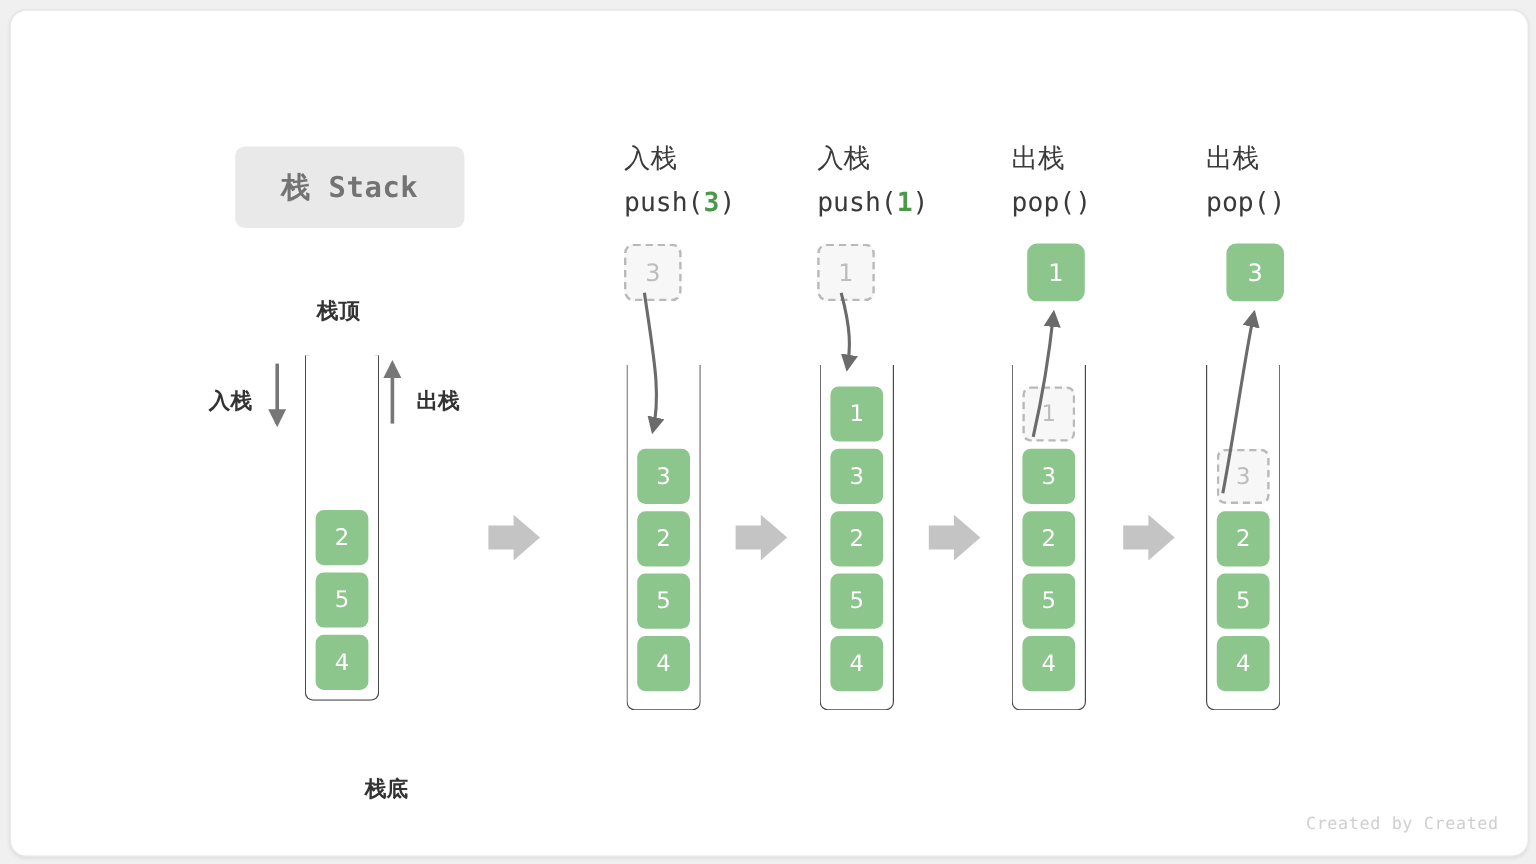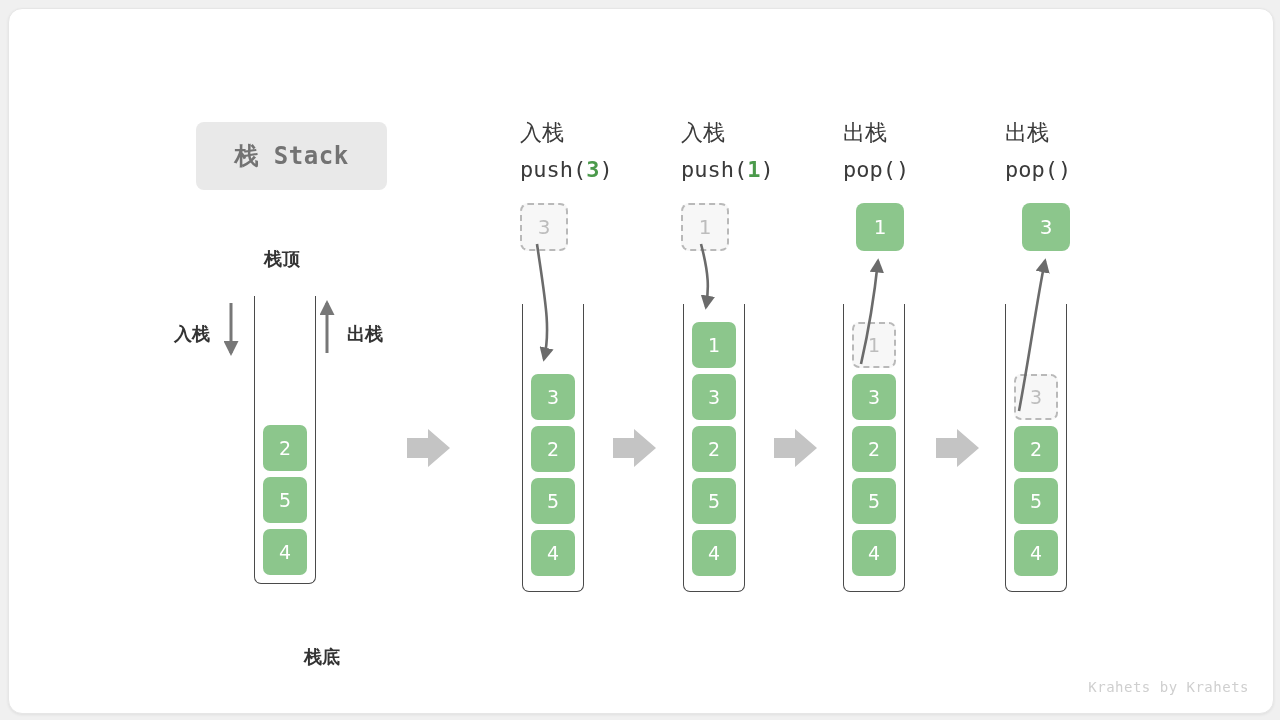--- a/index.html
+++ b/index.html
@@ -185,14 +185,14 @@
       <path d="M604,429 h21 v-9 l22,19 l-22,19 v-9 h-21 z"></path>
     </g>
     <g fill="#c4c4c4">
       <path d="M765,429 h21 v-9 l22,19 l-22,19 v-9 h-21 z"></path>
     </g>
     <g fill="#c4c4c4">
       <path d="M927,429 h21 v-9 l22,19 l-22,19 v-9 h-21 z"></path>
     </g>
   </svg>
 
-  <div class="watermark">Krahets by Krahets</div>
+  <div class="watermark">Created by Created</div>
 </div>
 
 </body></html>

